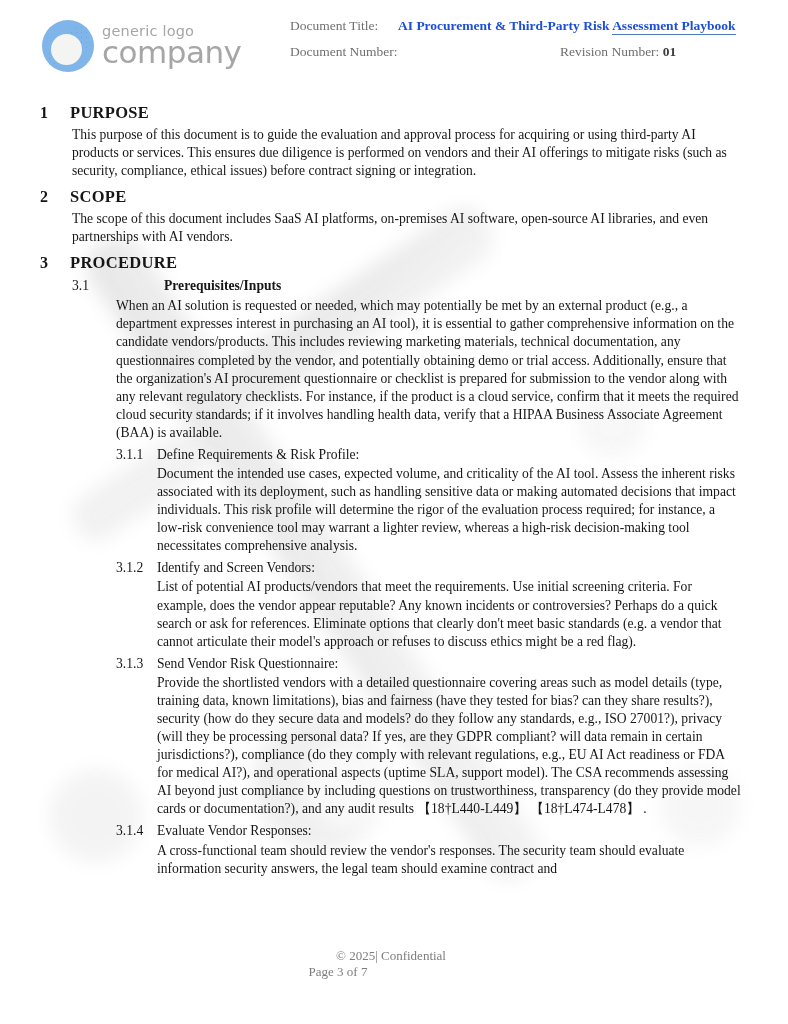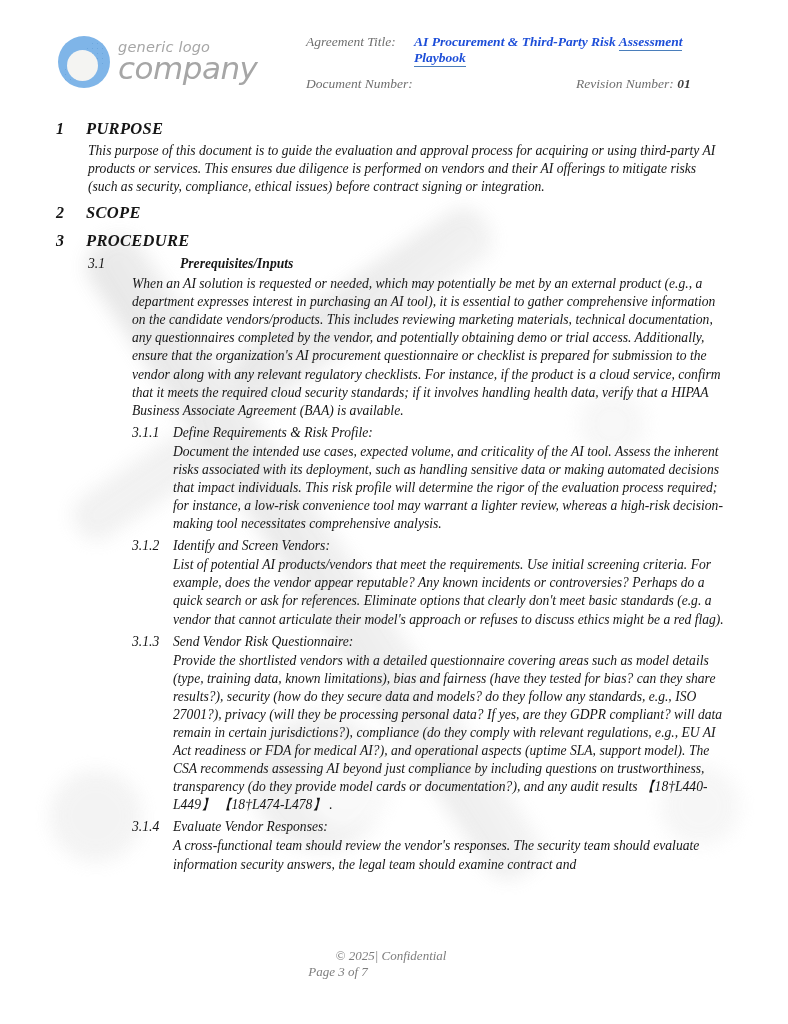--- a/index.html
+++ b/index.html
@@ -28,22 +28,21 @@
     pointer-events: none;
     opacity: 0.85;
   }
 
   
   .page {
     position: relative;
     z-index: 2;
     width: 788px;
     height: 1024px;
-    padding: 16px;
-    font-style: italic;
+    padding: 0;
   }
 
   
   .doc-header {
     position: relative;
     height: 92px;
     padding: 12px 46px 0 40px;
     display: flex;
     align-items: flex-start;
   }
@@ -268,21 +267,21 @@
         <div class="inner"></div>
       </div>
       <div class="logo-words">
         <span class="l1">generic logo</span>
         <span class="l2">company</span>
       </div>
     </div>
 
     <div class="header-fields">
       <div class="hf-row">
-        <div class="hf-label">Agreement Title:</div>
+        <div class="hf-label">Document Title:</div>
         <div class="hf-value"><span>AI Procurement &amp; Third-Party Risk </span><span class="underlined">Assessment Playbook</span></div>
       </div>
       <div class="hf-row2">
         <div class="hf-docnum">
           <span>Document Number:</span>
           <span></span>
         </div>
         <div class="hf-rev">
           <span>Revision Number:</span>
           <b>01</b>
@@ -296,20 +295,21 @@
     <div class="h1row">
       <div class="h1num">1</div>
       <div class="h1text">PURPOSE</div>
     </div>
     <p class="p1">This purpose of this document is to guide the evaluation and approval process for acquiring or using third-party AI products or services. This ensures due diligence is performed on vendors and their AI offerings to mitigate risks (such as security, compliance, ethical issues) before contract signing or integration.</p>
 
     <div class="h1row">
       <div class="h1num">2</div>
       <div class="h1text">SCOPE</div>
     </div>
+    <p class="p1">The scope of this document includes SaaS AI platforms, on-premises AI software, open-source AI libraries, and even partnerships with AI vendors.</p>
 
     <div class="h1row">
       <div class="h1num">3</div>
       <div class="h1text">PROCEDURE</div>
     </div>
 
     <div class="h2row">
       <div class="h2num">3.1</div>
       <div class="h2text">Prerequisites/Inputs</div>
     </div>

